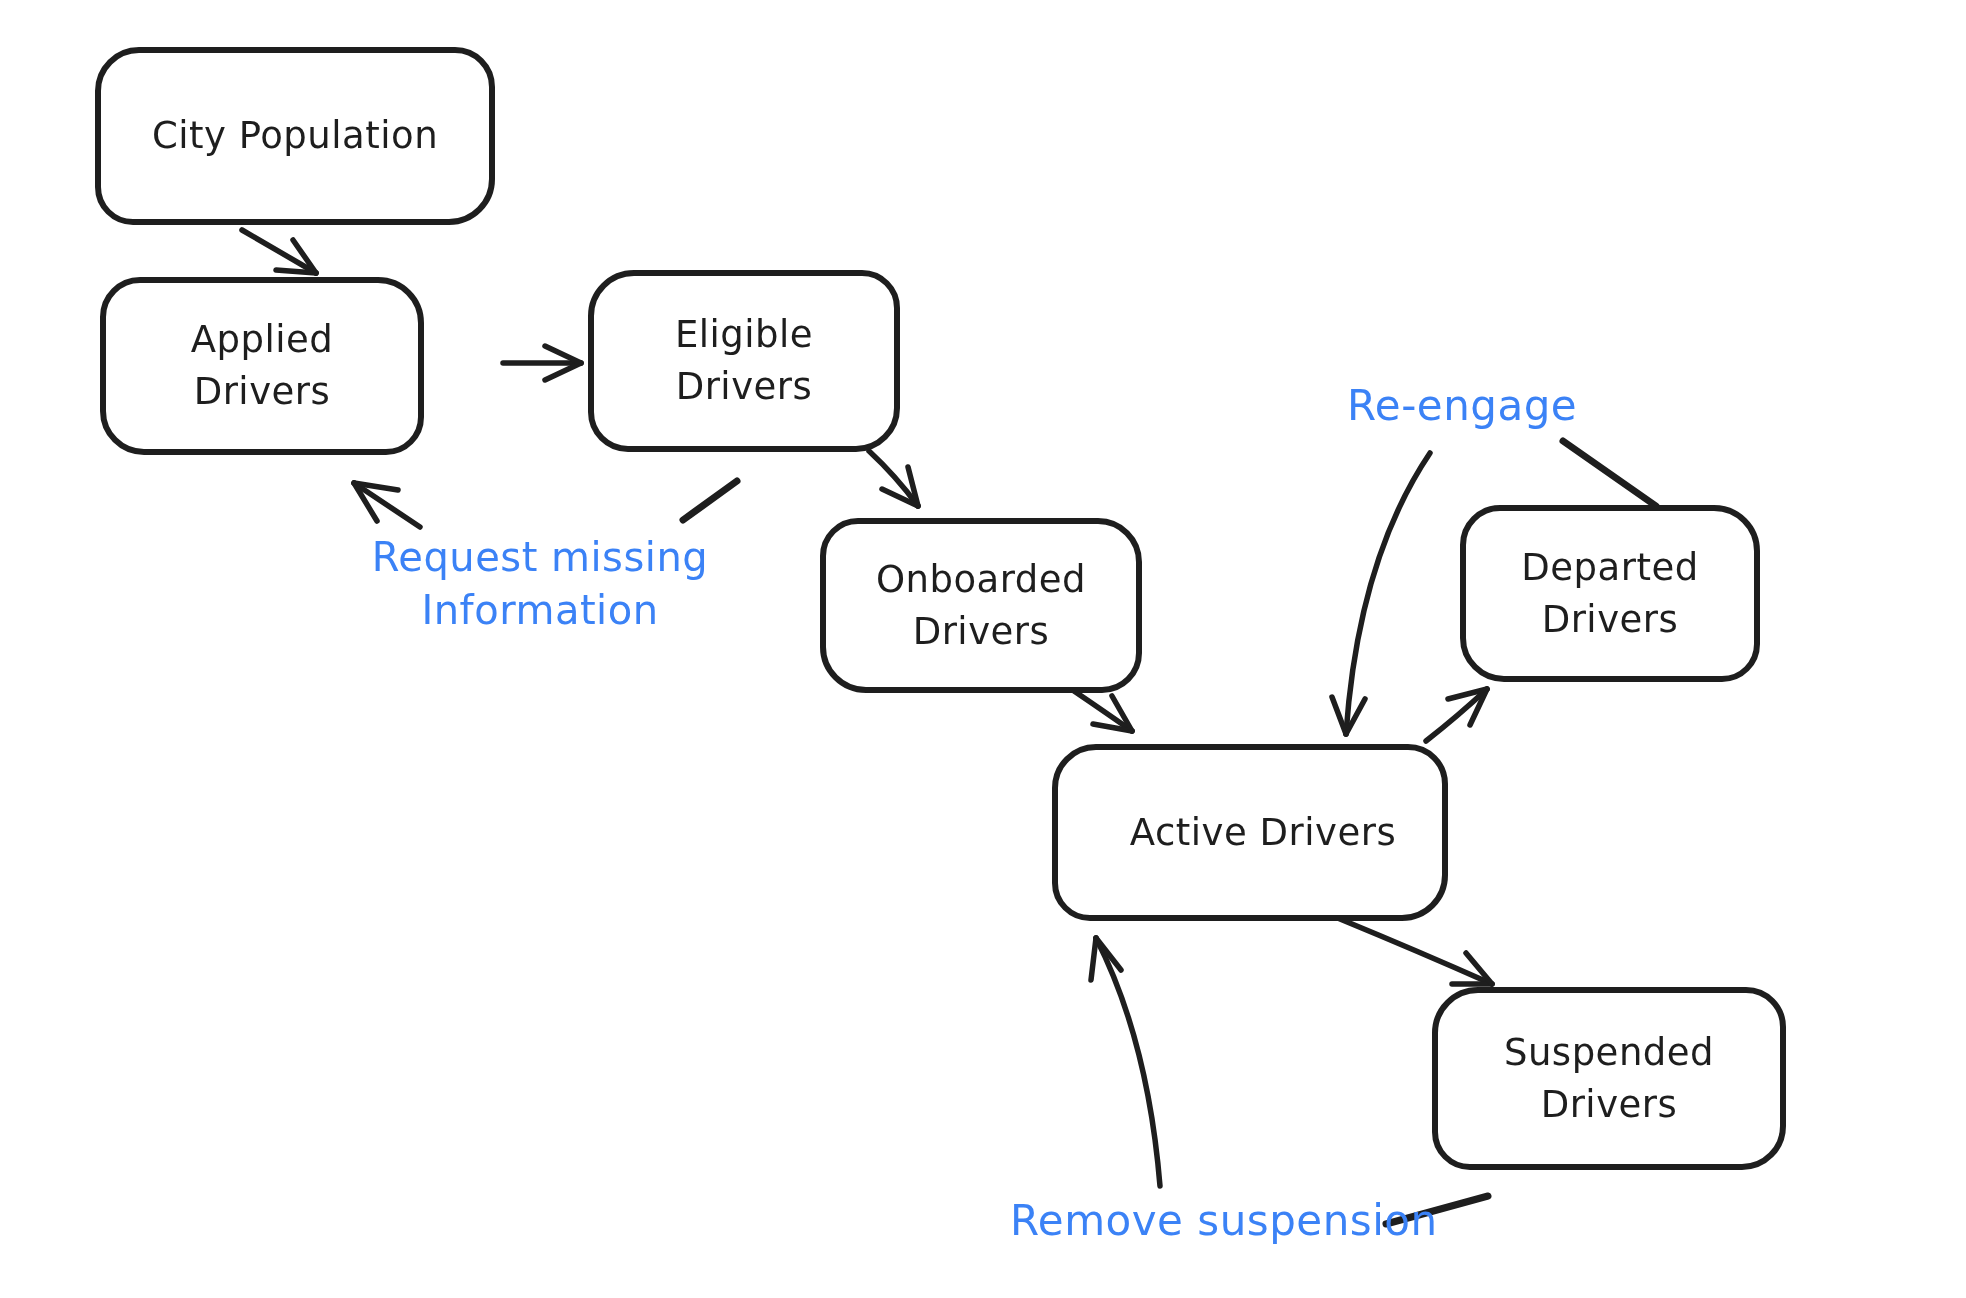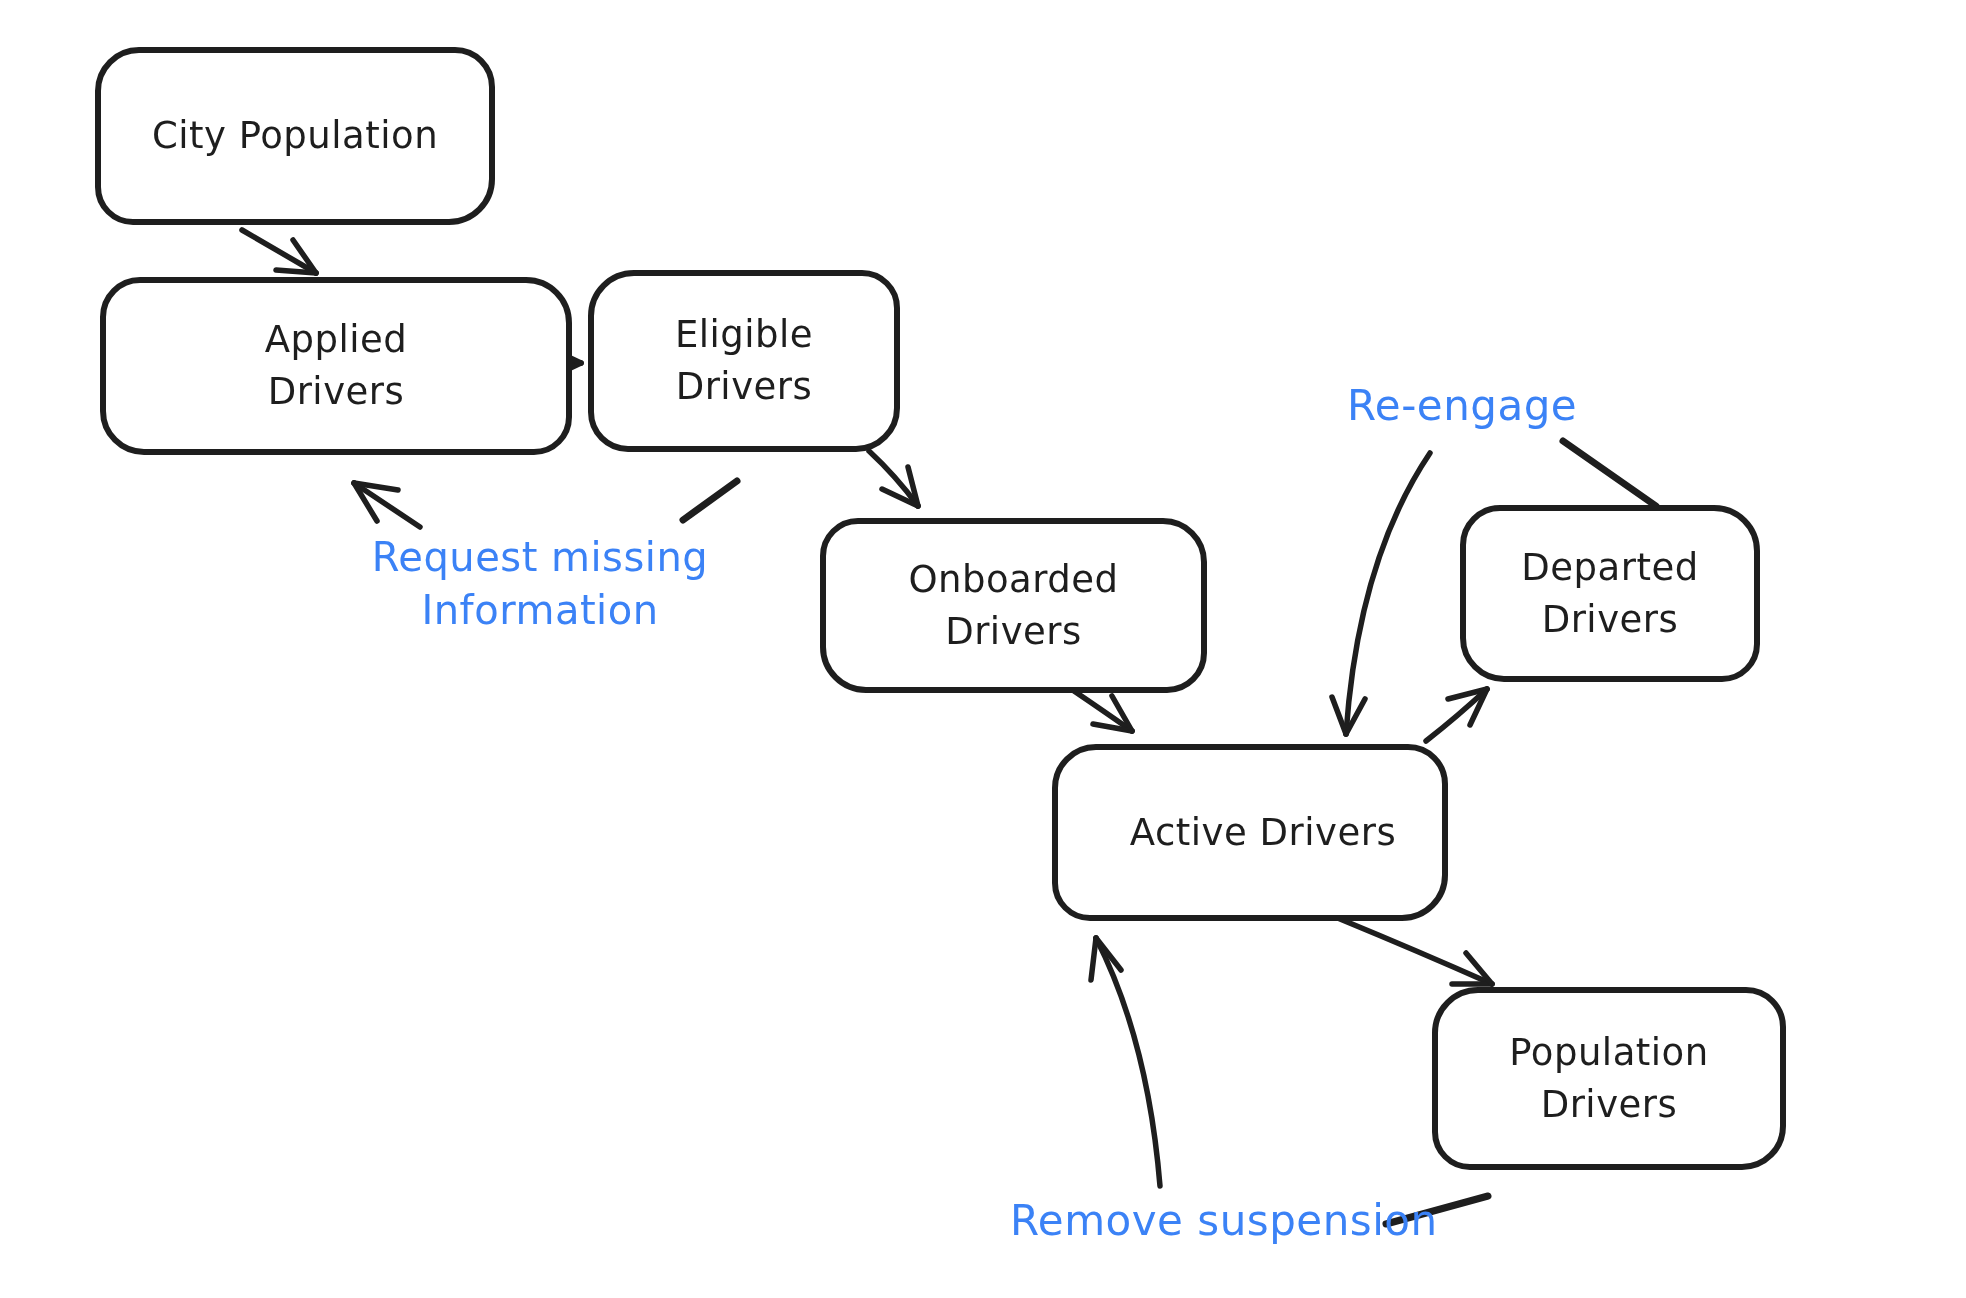--- a/index.html
+++ b/index.html
@@ -42,23 +42,23 @@
     align-items: center;
     justify-content: center;
     text-align: center;
     font-size: 37px;
     line-height: 52px;
     letter-spacing: 0.5px;
     white-space: pre-line;
     color: #1e1e1e;
   }
   #node-city       { left:  95px; top:  47px; width: 400px; height: 178px; border-radius: 44px 40px 46px 38px; }
-  #node-applied    { left: 100px; top: 277px; width: 472px; height: 178px; border-radius: 40px 46px 38px 44px; }
+  #node-applied    { left: 100px; top: 277px; width: 324px; height: 178px; border-radius: 40px 46px 38px 44px; }
   #node-eligible   { left: 588px; top: 270px; width: 312px; height: 182px; border-radius: 46px 38px 44px 40px; }
-  #node-onboarded  { left: 820px; top: 518px; width: 387px; height: 175px; border-radius: 38px 44px 40px 46px; }
+  #node-onboarded  { left: 820px; top: 518px; width: 322px; height: 175px; border-radius: 38px 44px 40px 46px; }
   #node-active     { left:1052px; top: 744px; width: 396px; height: 177px; border-radius: 44px 40px 46px 38px; padding-left: 26px; }
   #node-departed   { left:1460px; top: 505px; width: 300px; height: 177px; border-radius: 40px 46px 38px 44px; }
   #node-suspended  { left:1432px; top: 987px; width: 354px; height: 183px; border-radius: 46px 40px 44px 38px; }
   .edge-label {
     position: absolute;
     z-index: 3;
     font-size: 40px;
     line-height: 53px;
     letter-spacing: 0.5px;
     white-space: pre-line;
@@ -139,21 +139,21 @@
     <span>Onboarded
 Drivers</span>
   </div>
   <div class="node" id="node-active">
     <span>Active Drivers</span>
   </div>
   <div class="node" id="node-departed">
     <span>Departed Drivers</span>
   </div>
   <div class="node" id="node-suspended">
-    <span>Population Drivers</span>
+    <span>Suspended Drivers</span>
   </div>
 
   <div class="edge-label" id="label-request">Request missing
 Information</div>
   <div class="edge-label" id="label-reengage">Re-engage</div>
   <div class="edge-label" id="label-remove">Remove suspension</div>
 
 </div>
 
 </body></html>

